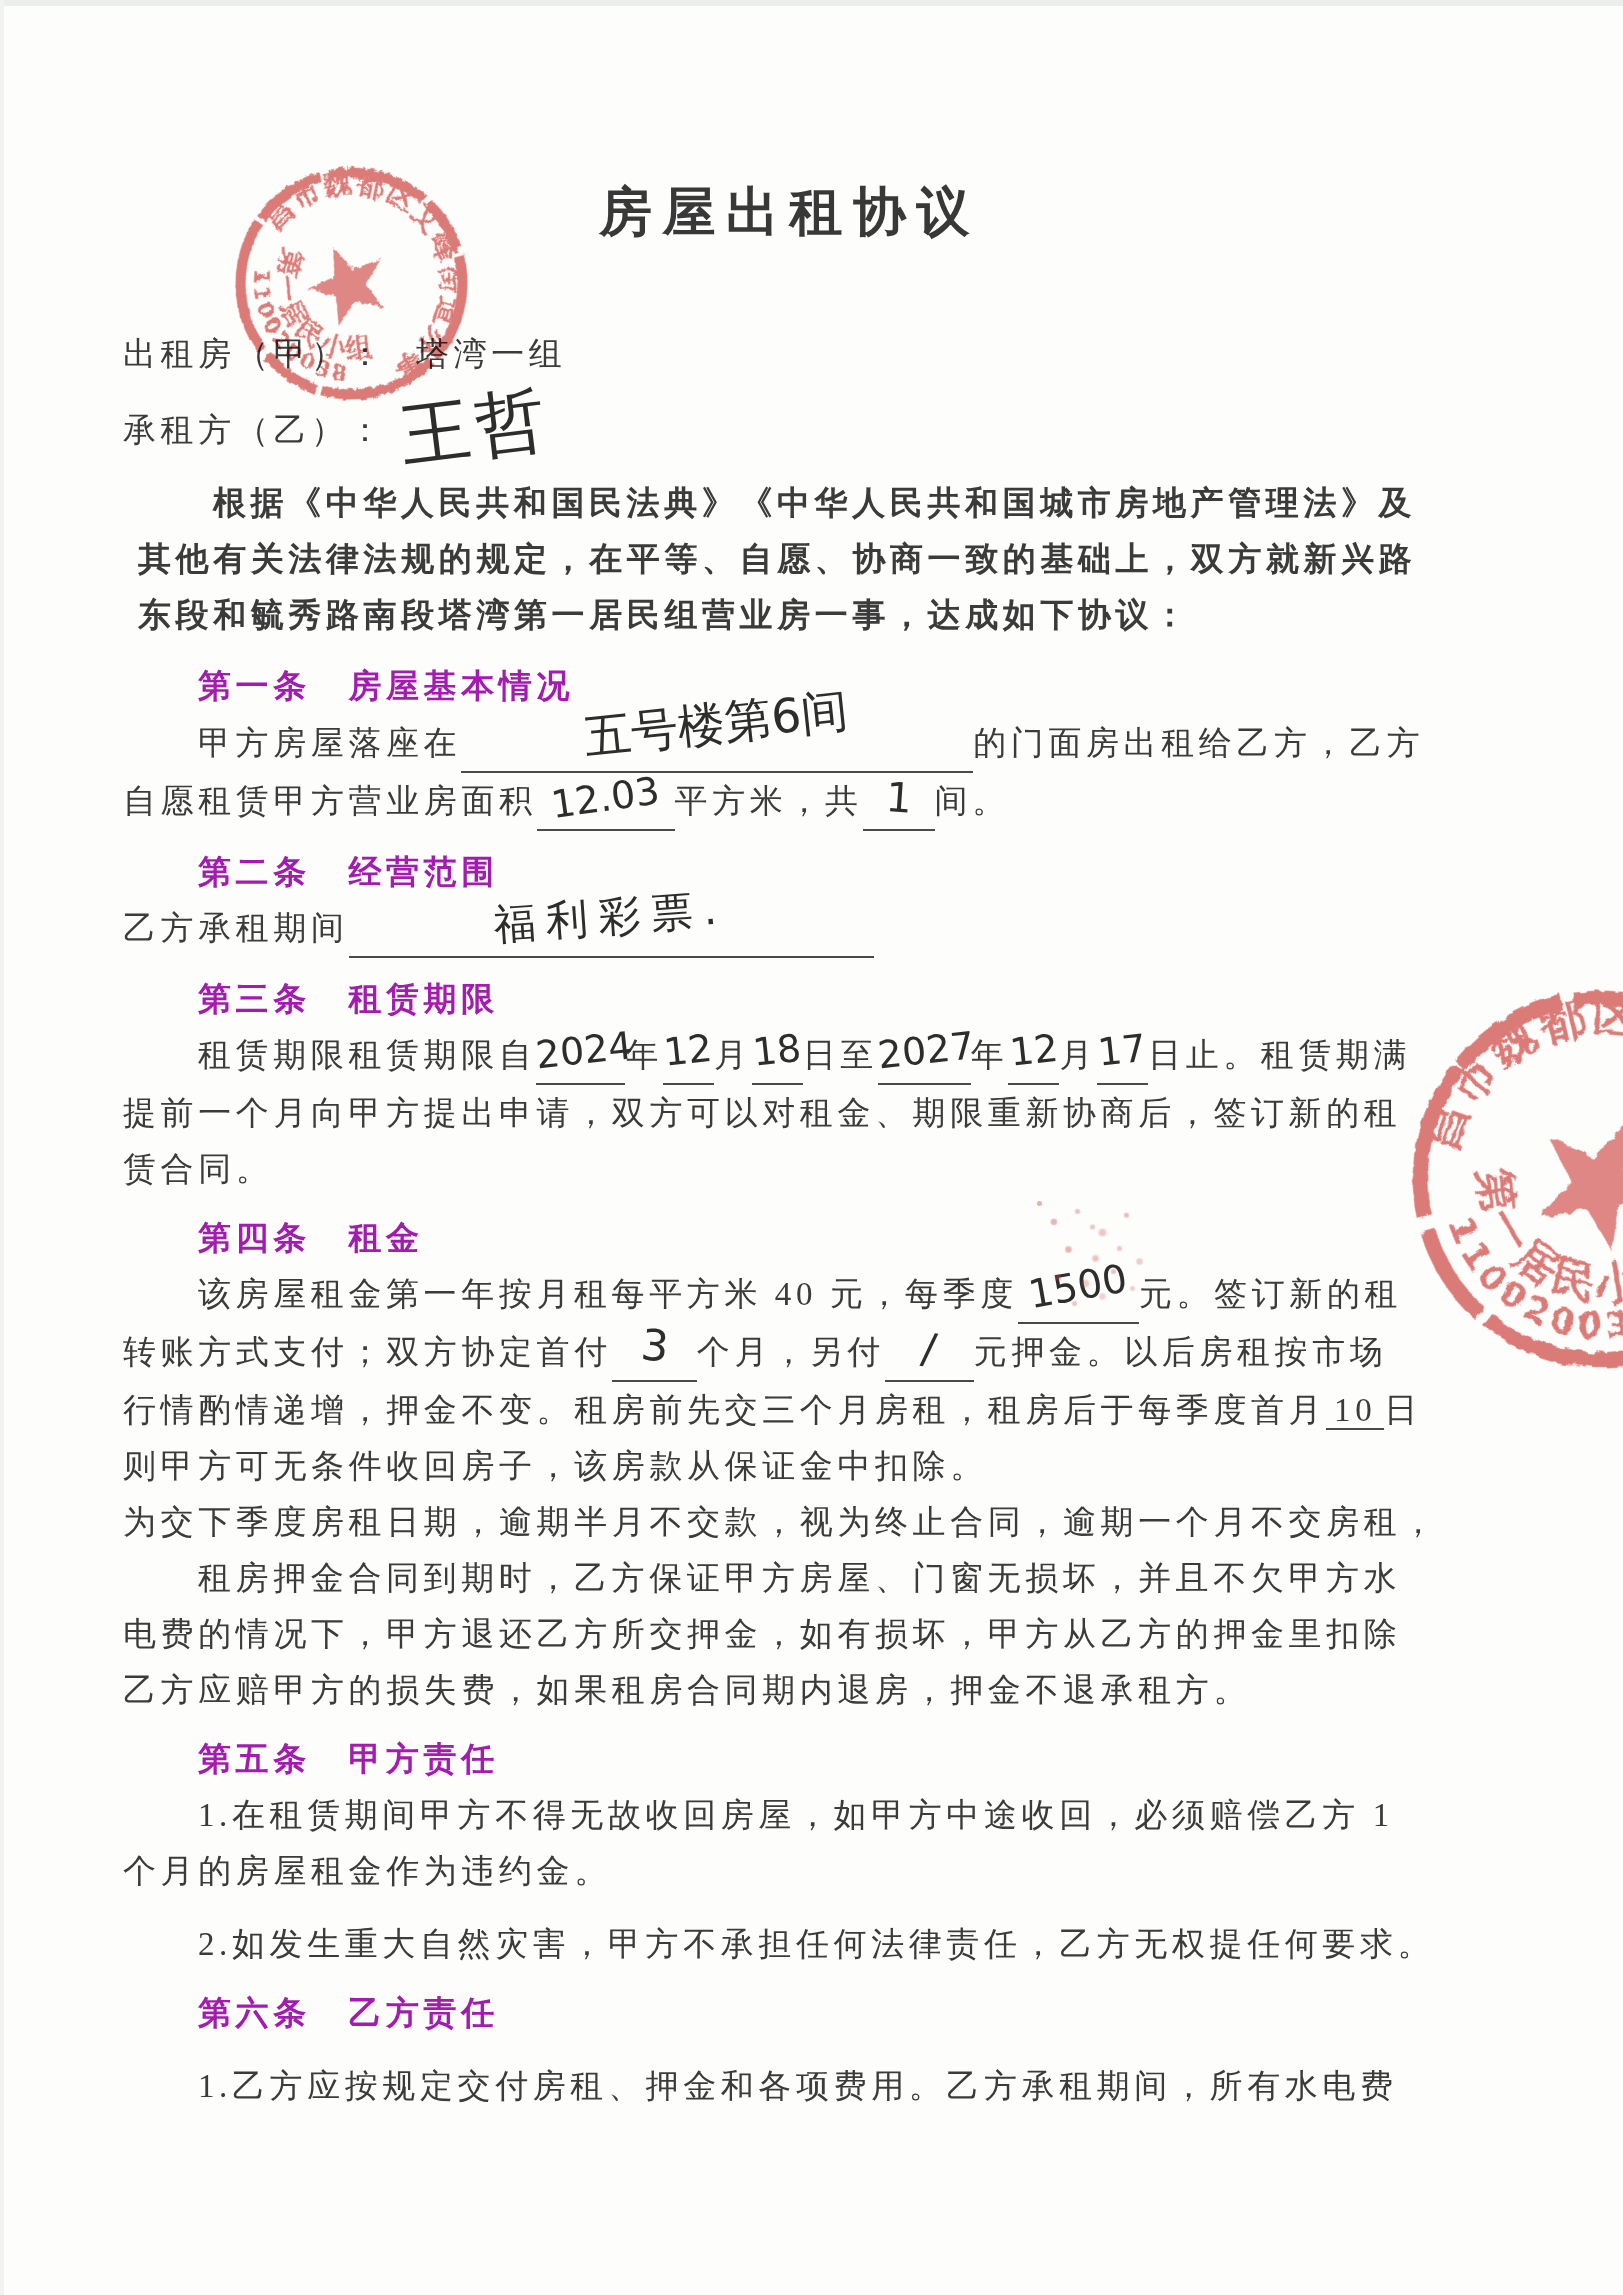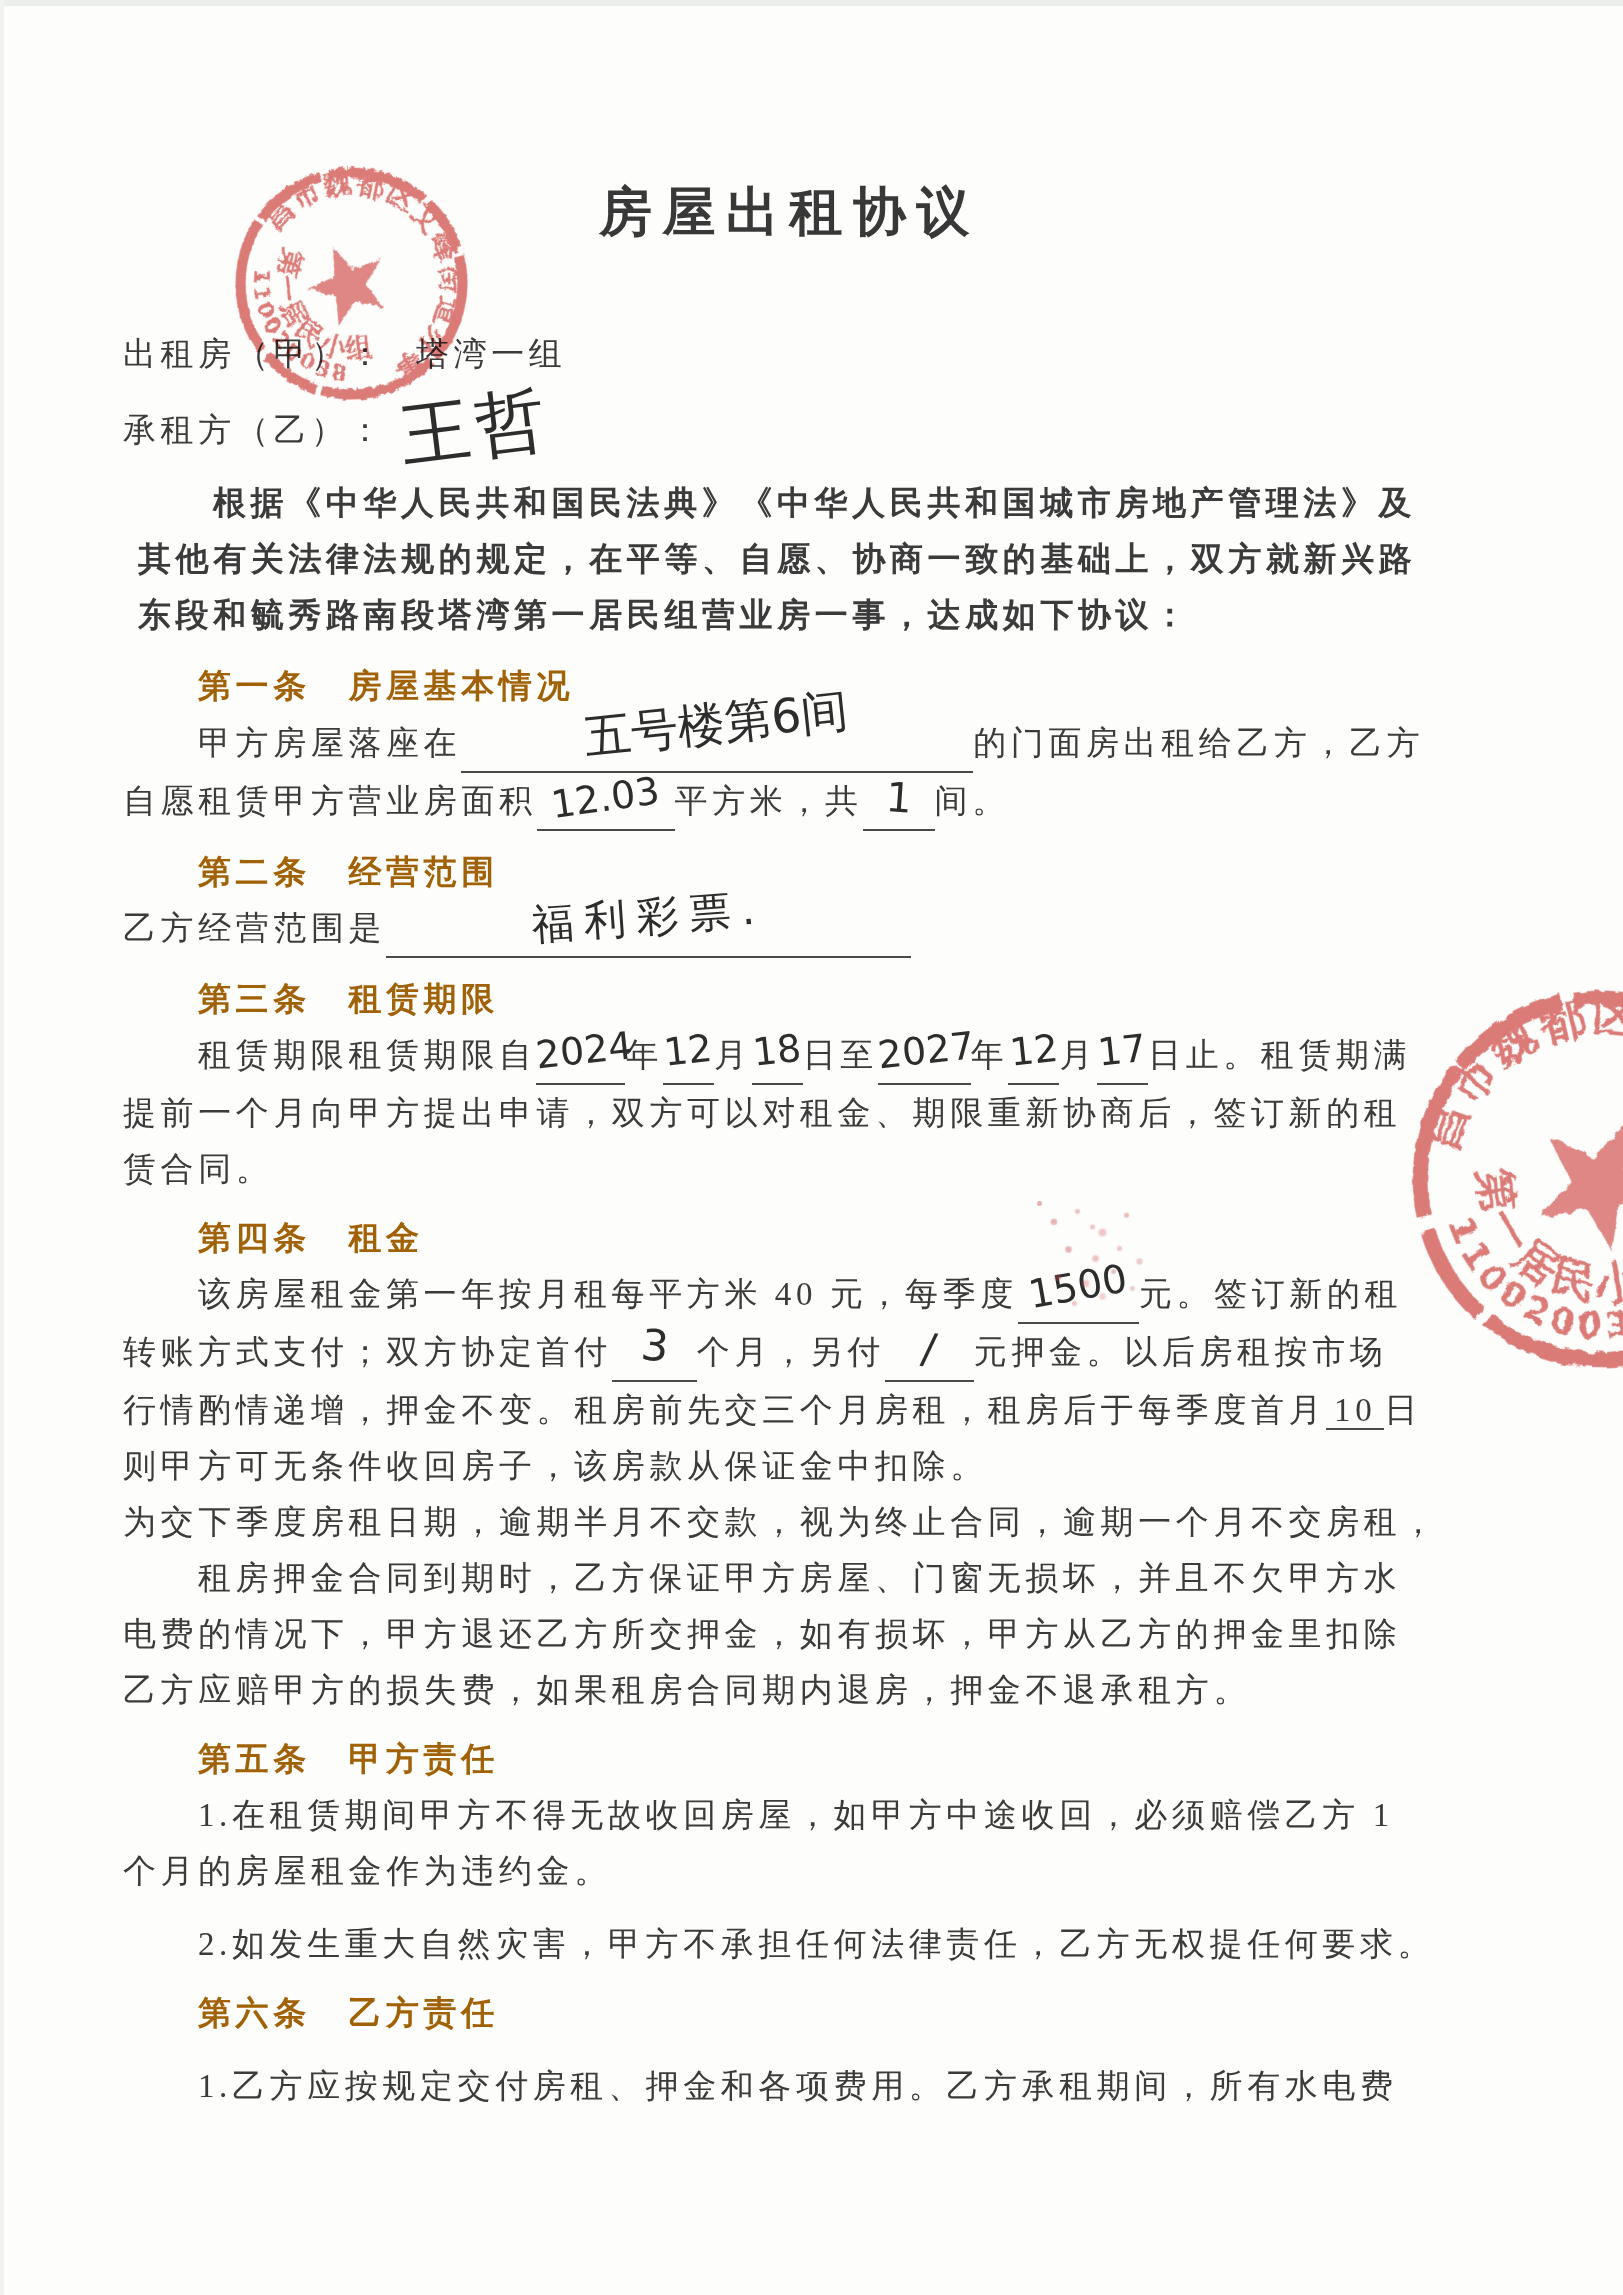--- a/index.html
+++ b/index.html
@@ -32,21 +32,21 @@
     font-size:33px;
     letter-spacing:4.6px;
     line-height:56px;
     white-space:nowrap;
   }
   .ind{text-indent:75px;}
   .heading{
     font-family:"DejaVu Sans","Liberation Sans",sans-serif;
     font-weight:700;
     margin-top:13px;
-    color:#a16207;
+    color:#a21caf;
   }
   .para{margin:15px;font-weight:bold;}
   .gap-top{margin-top:17px;}
 
   
   .blank{
     display:inline-block;
     border-bottom:2.6px solid #4a4a4a;
     text-align:center;
     vertical-align:baseline;
@@ -138,21 +138,21 @@
     <div class="line ind heading">第一条　房屋基本情况</div>
     <div class="line ind">
       <span>甲方房屋落座在</span><span class="blank" style="width:512px;"><span class="hand hw-loc">五号楼第6间</span></span><span>的门面房出租给乙方，乙方</span>
     </div>
     <div class="line">
       <span>自愿租赁甲方营业房面积</span><span class="blank" style="width:138px;"><span class="hand hw-area">12.03</span></span><span>平方米，共</span><span class="blank" style="width:72px;"><span class="hand hw-one">1</span></span><span>间。</span>
     </div>
 
     <div class="line ind heading">第二条　经营范围</div>
     <div class="line">
-      <span>乙方经营范围是</span><span class="blank" style="width:525px;"><span class="hand hw-scope">福利彩票.</span></span>
+      <span>乙方承租期间</span><span class="blank" style="width:525px;"><span class="hand hw-scope">福利彩票.</span></span>
     </div>
 
     <div class="line ind heading">第三条　租赁期限</div>
     <div class="line ind">
       <span>租赁期限租赁期限自</span><span class="blank" style="width:89px;"><span class="hand hw-date">2024</span></span><span>年</span><span class="blank" style="width:51px;"><span class="hand hw-date">12</span></span><span>月</span><span class="blank" style="width:51px;"><span class="hand hw-date">18</span></span><span>日至</span><span class="blank" style="width:93px;"><span class="hand hw-date">2027</span></span><span>年</span><span class="blank" style="width:51px;"><span class="hand hw-date">12</span></span><span>月</span><span class="blank" style="width:51px;"><span class="hand hw-date">17</span></span><span>日止。租赁期满</span>
     </div>
     <div class="line">提前一个月向甲方提出申请，双方可以对租金、期限重新协商后，签订新的租</div>
     <div class="line">赁合同。</div>
 
     <div class="line ind heading">第四条　租金</div>

